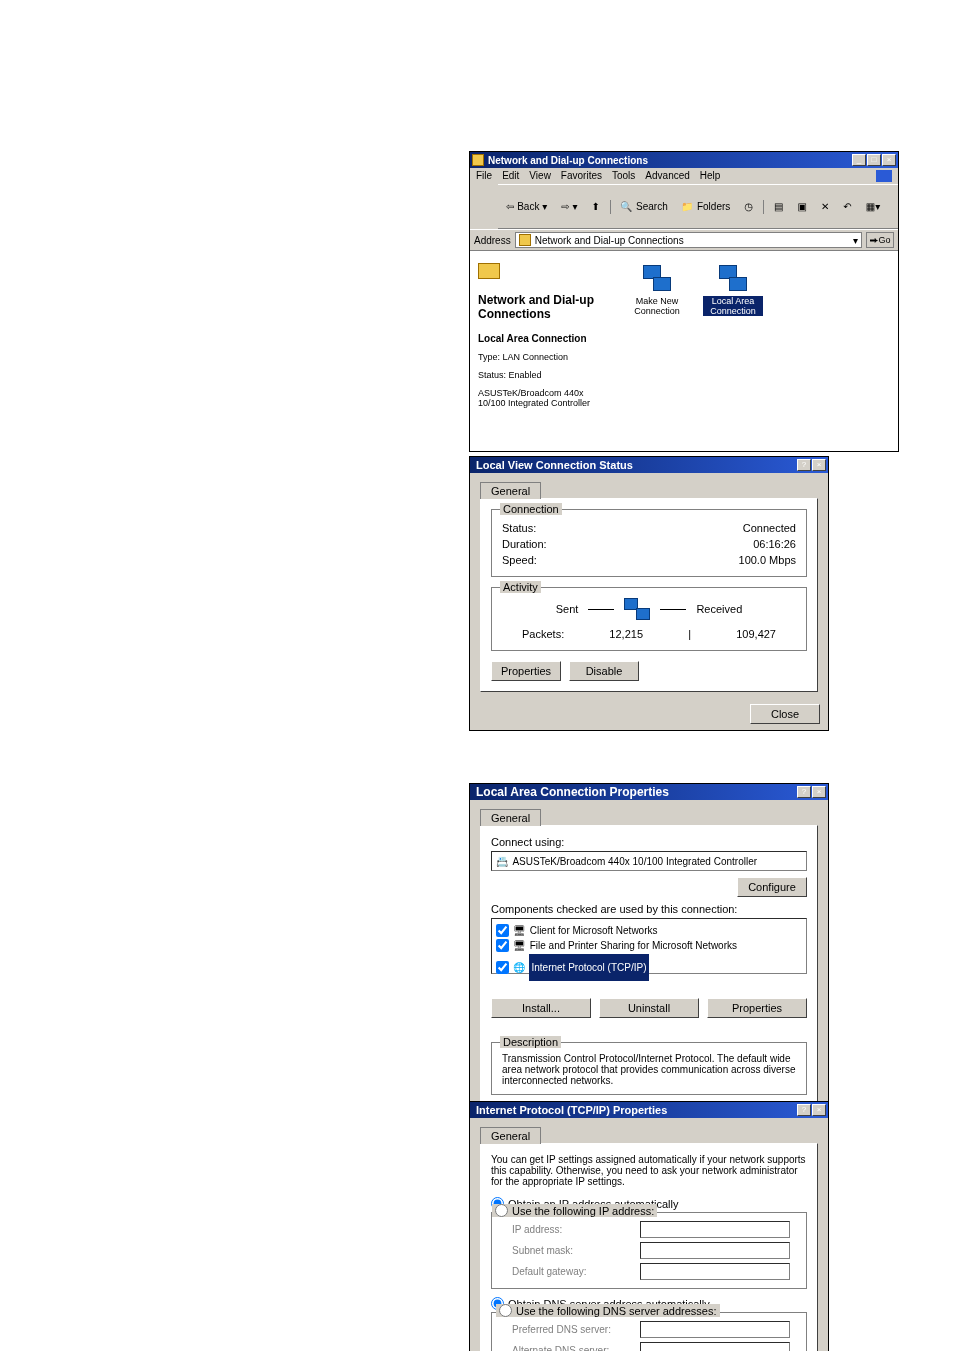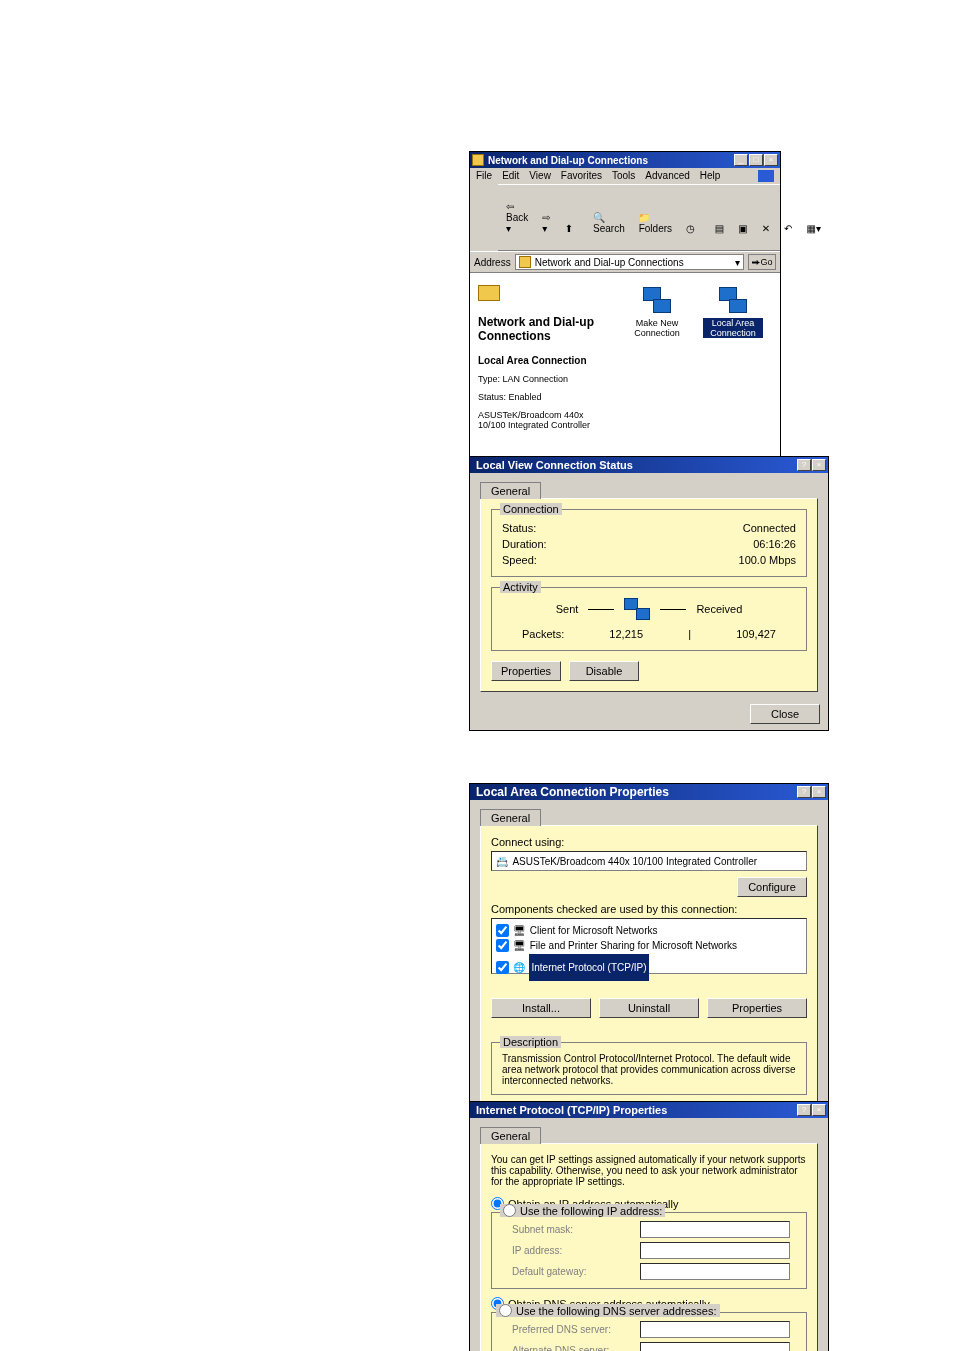--- a/index.html
+++ b/index.html
@@ -53,21 +53,21 @@
   .desk-item { width:60px; text-align:center; font-size:9px; }
   .desk-item.sel .lbl{ background:#0a246a; color:#fff; }
   .icon-net { width:32px; height:32px; margin:0 auto 3px; position:relative;}
   .icon-net::before, .icon-net::after{content:""; position:absolute; width:16px; height:12px; background:#1e6fcc; border:1px solid #083a7a;}
   .icon-net::before{left:2px; top:4px;}
   .icon-net::after{right:2px; bottom:2px;}
 
   
   .dialog-body { padding:8px 10px 6px 10px; }
   .tab { display:inline-block; padding:2px 10px; background:#d4d0c8; border:1px solid #808080; border-bottom:none; font-size:11px; position:relative; top:1px;}
-  .tab-panel { border:1px solid #fff; border-right-color:#404040; border-bottom-color:#404040; background:#fef9c3; padding:10px; }
+  .tab-panel { border:1px solid #fff; border-right-color:#404040; border-bottom-color:#404040; background:#ffffff; padding:10px; }
   .groupbox { border:1px solid #808080; padding:10px 10px 8px 10px; margin-bottom:10px; position:relative;}
   .groupbox > .legend { position:absolute; top:-7px; left:8px; background:#d4d0c8; padding:0 3px; font-size:11px;}
   .row { display:flex; justify-content:space-between; font-size:11px; padding:2px 0;}
   .btn {
     min-width:70px; height:20px;
     background:#d4d0c8;
     border:1px solid #fff;
     border-right-color:#404040; border-bottom-color:#404040;
     font-size:11px; cursor:pointer;
     display:inline-flex; align-items:center; justify-content:center;
@@ -98,21 +98,21 @@
   .three-btn-row{display:flex;gap:8px;margin:24px 0;}
   .three-btn-row .btn{flex:1;min-width:0;}
 
   .checkbox-line{display:flex;align-items:center;gap:4px;font-size:10px;margin-top:6px;}
   .checkbox-line input{margin:0;}
 </style>
 </head>
 <body>
 <div class="page">
 
-<div class="win" style="left:469px; top:151px; width:312px;">
+<div class="win" style="left:469px; top:151px; width:430px;">
   <div class="titlebar title-active">
     <div style="display:flex;align-items:center;gap:4px;">
       <span style="width:12px;height:12px;background:#f0c84c;border:1px solid #a07000;display:inline-block;"></span>
       <span style="font-weight:bold;font-size:10px;">Network and Dial-up Connections</span>
     </div>
     <div class="title-buttons">
       <div class="title-btn">_</div>
       <div class="title-btn">□</div>
       <div class="title-btn">×</div>
     </div>
@@ -301,30 +301,30 @@
   <div class="dialog-body">
     <span class="tab">General</span>
     <div class="tab-panel">
       <div class="tight">You can get IP settings assigned automatically if your network supports this capability. Otherwise, you need to ask your network administrator for the appropriate IP settings.</div>
 
       <label class="radio-row">
             <input type="radio" name="ip" checked="" style="">
             <span>Obtain an IP address automatically</span>
           </label>
       <div class="groupbox" style="padding:6px 6px 6px 2px;margin-bottom:6px;">
-        <label class="radio-row" style="position:absolute;top:-9px;left:8px;background:#d4d0c8;padding:0 3px;">
+        <label class="radio-row" style="position:absolute;top:-9px;left:0;background:#d4d0c8;padding:0 3px;">
               <input type="radio" name="ip" style="">
               <span>Use the following IP address:</span>
             </label>
         <div class="field-row disabled">
+              <span class="lbl">IP address:</span>
+              <span class="ipbox"></span>
+            </div>
+        <div class="field-row disabled">
               <span class="lbl">Subnet mask:</span>
-              <span class="ipbox"></span>
-            </div>
-        <div class="field-row disabled">
-              <span class="lbl">IP address:</span>
               <span class="ipbox"></span>
             </div>
         <div class="field-row disabled">
               <span class="lbl">Default gateway:</span>
               <span class="ipbox"></span>
             </div>
       </div>
 
       <label class="radio-row">
             <input type="radio" name="dns" checked="" style="">

